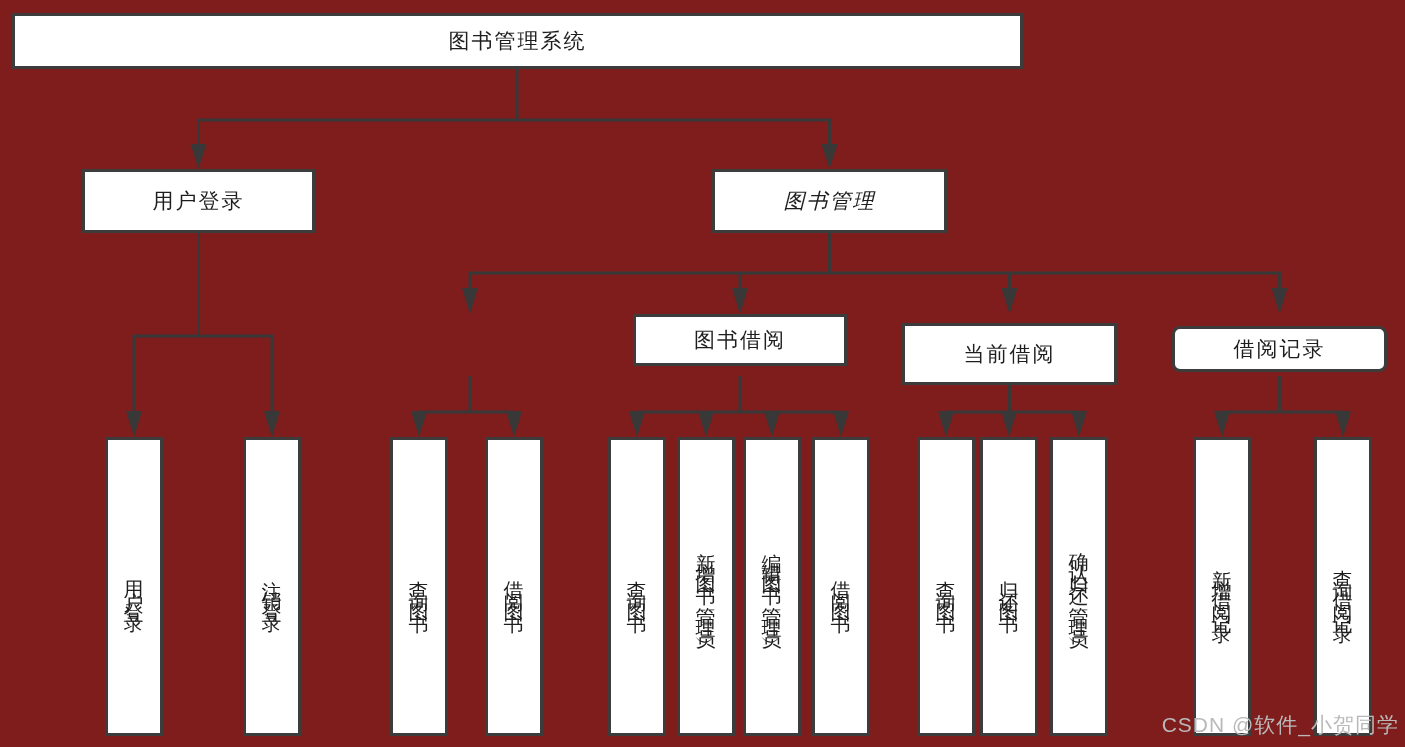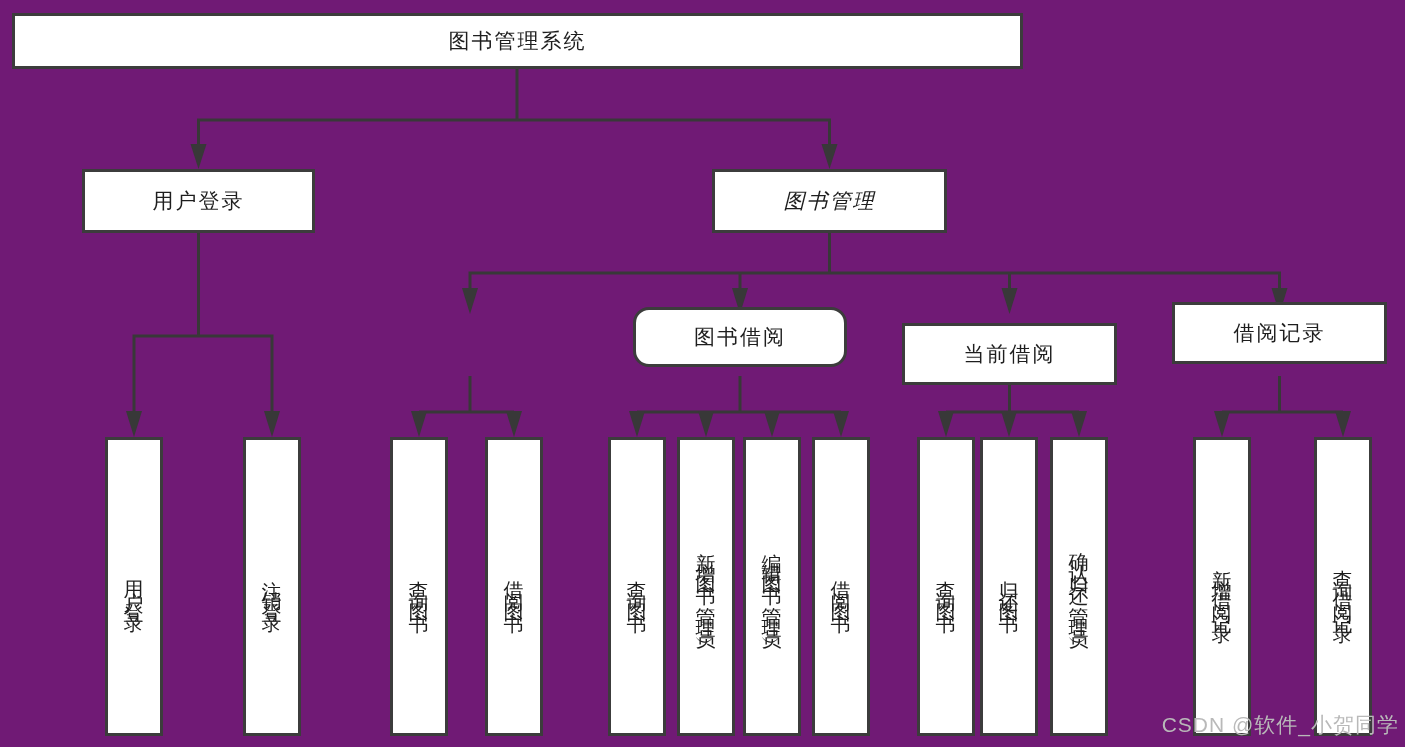--- a/index.html
+++ b/index.html
@@ -1,43 +1,43 @@
 <!DOCTYPE html>
 <html><head>
 <meta charset="utf-8">
 <style>
   html,body{margin:0;padding:0;background:#ffffff;}
   body{
     width:1405px;height:747px;overflow:hidden;position:relative;
     font-family:"Liberation Sans","DejaVu Sans",sans-serif;
   }
-  .canvas{position:absolute;left:0;top:0;width:1405px;height:747px;background:#701a75;}
+  .canvas{position:absolute;left:0;top:0;width:1405px;height:747px;background:#7f1d1d;}
   .wires{position:absolute;left:0;top:0;width:1405px;height:747px;pointer-events:none;}
   .node{
     position:absolute;box-sizing:border-box;background:#ffffff;
     border:3px solid #3c3c3c;color:#1e1e1e;
     display:flex;align-items:center;justify-content:center;
     font-size:21px;letter-spacing:2px;text-align:center;line-height:1.1;
     z-index:2;
   }
   .leaf{
     top:437px;width:58px;height:299px;
     writing-mode:vertical-rl;text-orientation:mixed;
     font-size:20px;letter-spacing:11px;
   }
   
   #n-root{left:12px;top:13px;width:1011px;height:56px;}
   
   #n-l2-0{left:82px;top:169px;width:233px;height:64px;}
   #n-l2-1{left:712px;top:169px;width:235px;height:64px;font-style:italic;}
   
   #n-l3-0{left:363px;top:314px;width:214px;height:62px;}
-  #n-l3-1{left:633px;top:307px;width:214px;height:60px;border-radius:16px;}
+  #n-l3-1{left:633px;top:314px;width:214px;height:52px;}
   #n-l3-2{left:902px;top:314px;width:215px;height:62px;margin-top:9px;}
-  #n-l3-3{left:1172px;top:302px;width:215px;height:62px;}
+  #n-l3-3{left:1172px;top:326px;width:215px;height:46px;border-radius:8px;}
   
   #n-leaf-0{left:105px;}  #n-leaf-1{left:243px;}
   #n-leaf-2{left:390px;}  #n-leaf-3{left:485px;}
   #n-leaf-4{left:608px;}  #n-leaf-5{left:677px;}
   #n-leaf-6{left:743px;}  #n-leaf-7{left:812px;}
   #n-leaf-8{left:917px;}  #n-leaf-9{left:980px;}
   #n-leaf-10{left:1050px;}
   #n-leaf-11{left:1193px;} #n-leaf-12{left:1314px;}
   .watermark{
     position:absolute;right:6px;top:711px;z-index:3;

